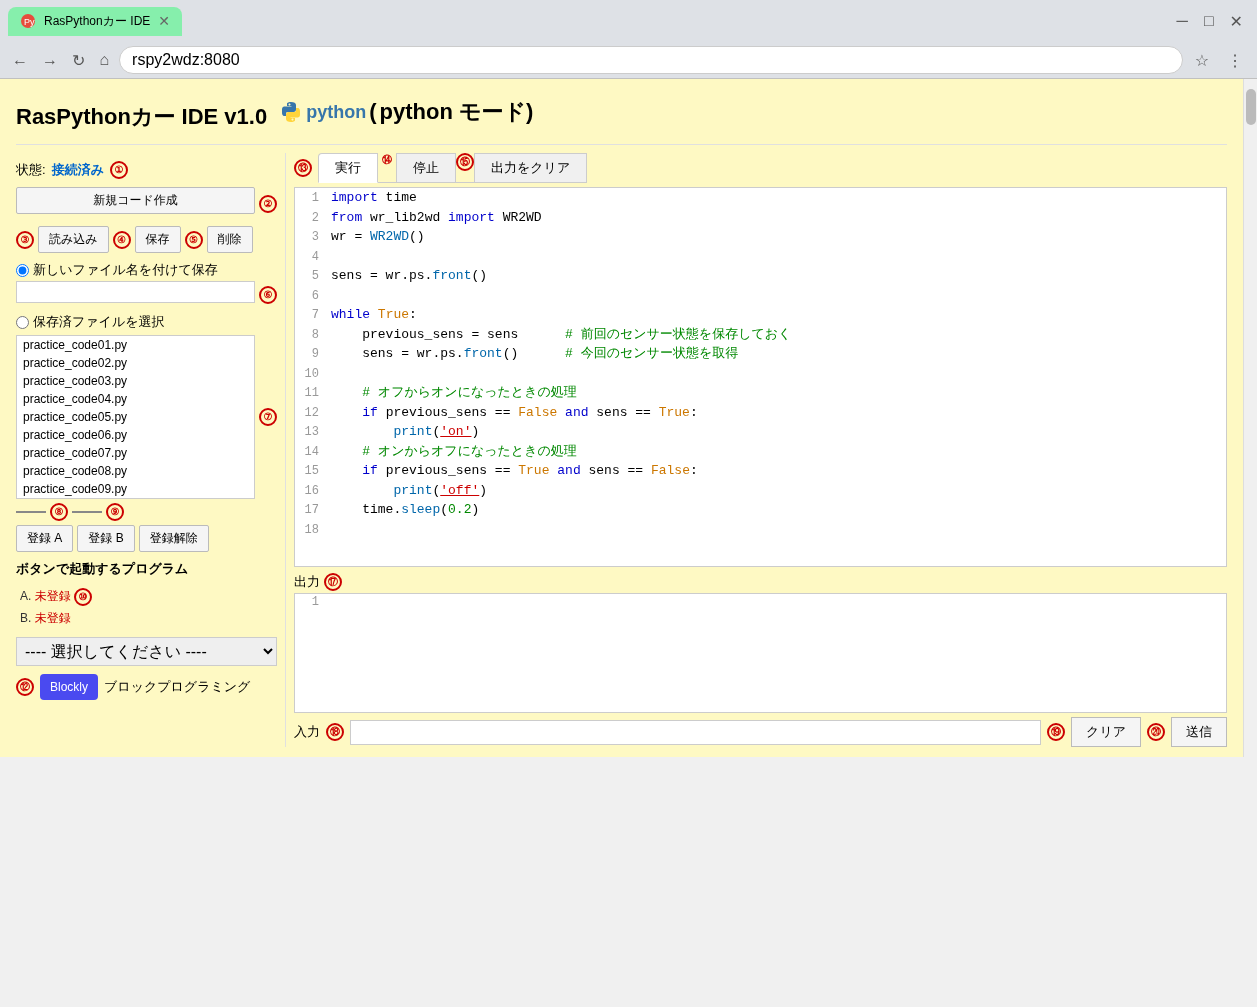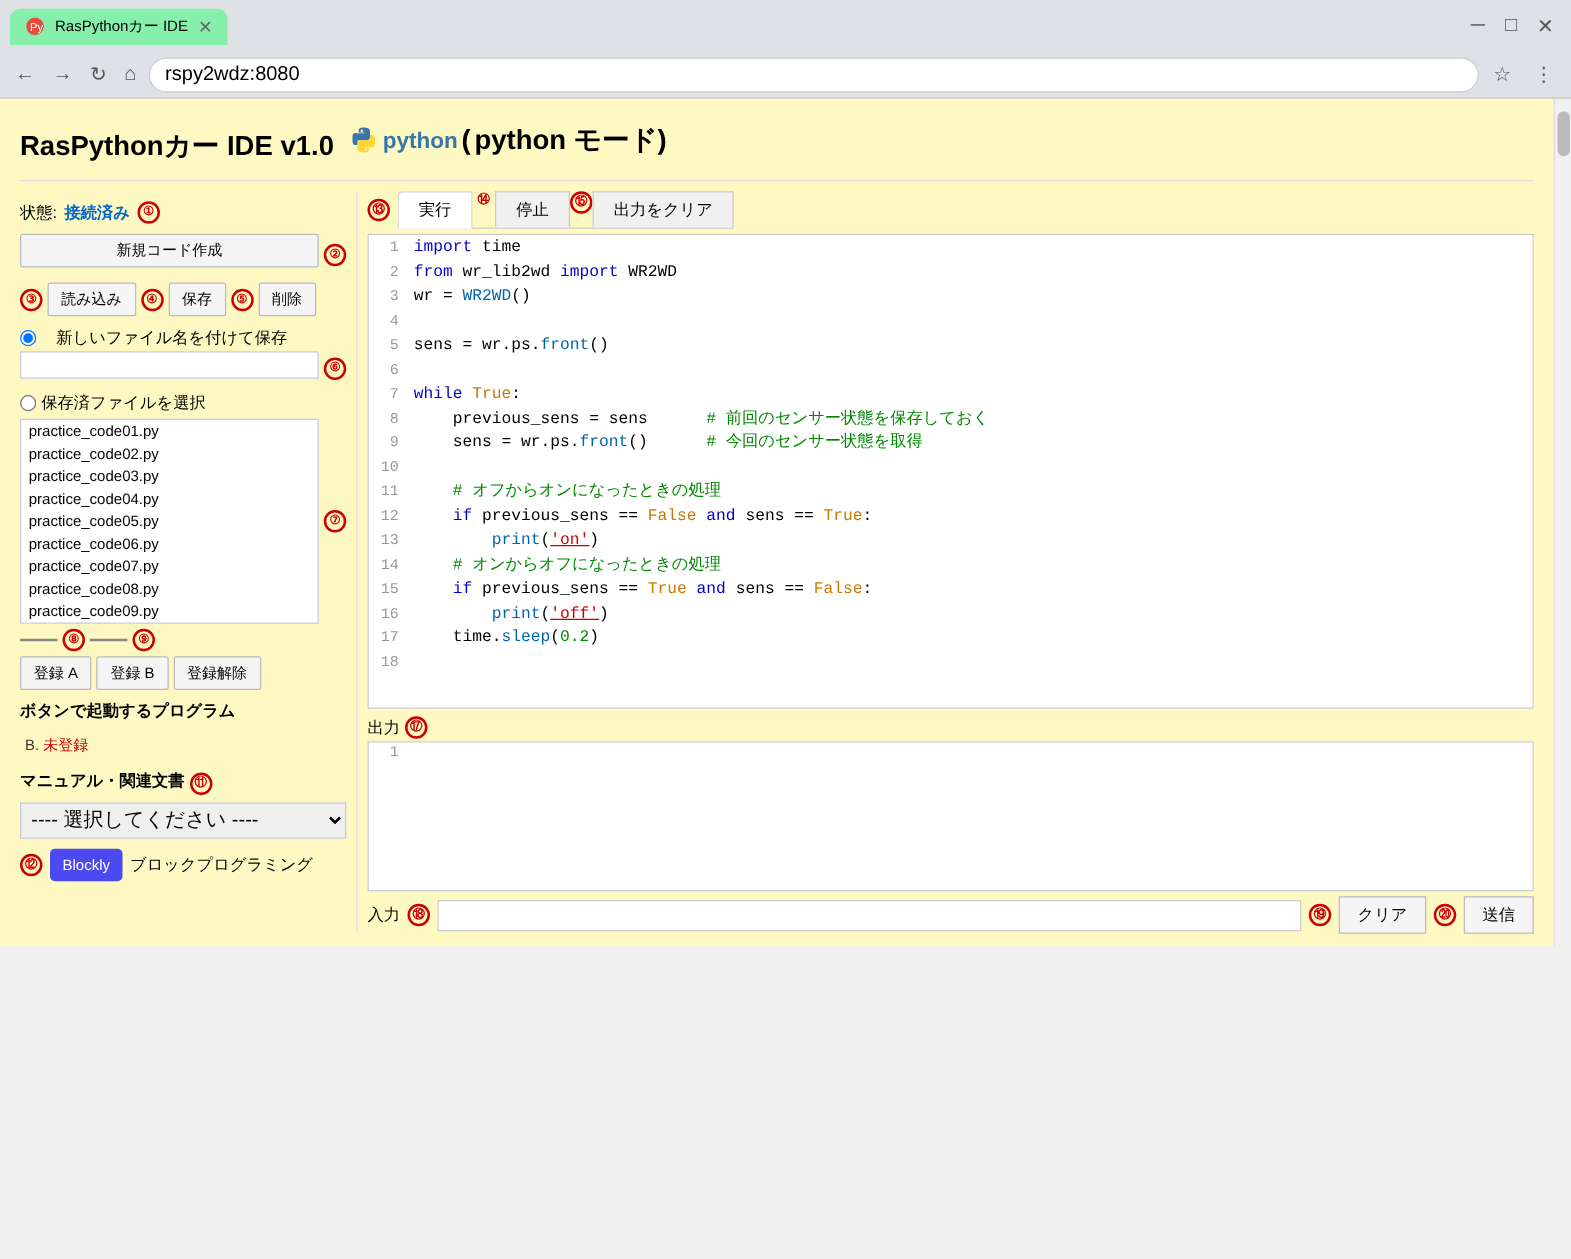--- a/index.html
+++ b/index.html
@@ -148,21 +148,21 @@
 
           <div style="display:flex;align-items:center;gap:4px;margin-bottom:8px;">
             <span class="ann">③</span>
             <button class="btn">読み込み</button>
             <span class="ann">④</span>
             <button class="btn">保存</button>
             <span class="ann">⑤</span>
             <button class="btn">削除</button>
           </div>
 
-          <div style="display:flex;align-items:center;gap:16px;margin-bottom:2px;">
+          <div style="display:flex;align-items:center;gap:4px;margin-bottom:2px;">
             <input type="radio" name="file-mode" checked="" style="">
             <label>新しいファイル名を付けて保存</label>
           </div>
 
           <div style="display:flex;align-items:center;gap:4px;margin-bottom:4px;">
             <input type="text" class="file-name-input" style="flex: 1 1 0%;">
             <span class="ann">⑥</span>
           </div>
 
           <div style="display:flex;align-items:center;gap:4px;margin-bottom:4px;">
@@ -199,31 +199,32 @@
             <button class="btn reg-btn">登録 B</button>
             <button class="btn reg-btn">登録解除</button>
           </div>
 
           <div>
             <div style="display:flex;align-items:center;gap:4px;margin-bottom:4px;">
               <span class="section-title">ボタンで起動するプログラム</span>
             </div>
             <div class="program-list">
               <div class="program-item">
+                <span>A.</span>
+                <span class="program-status">未登録</span>
+                <span class="ann">⑩</span>
+              </div>
+              <div class="program-item">
                 <span>B.</span>
                 <span class="program-status">未登録</span>
               </div>
             </div>
           </div>
 
           <div class="manual-section">
-            <div style="display:flex;align-items:center;gap:4px;margin-bottom:4px;">
-              <span class="section-title">マニュアル・関連文書</span>
-              <span class="ann">⑪</span>
-            </div>
             <select class="select-dropdown">
               <option>---- 選択してください ----</option>
             </select>
           </div>
 
           <div style="display:flex;align-items:center;gap:6px;margin-top:6px;">
             <span class="ann">⑫</span>
             <button class="blockly-btn">
               <span>Blockly</span>
             </button>

